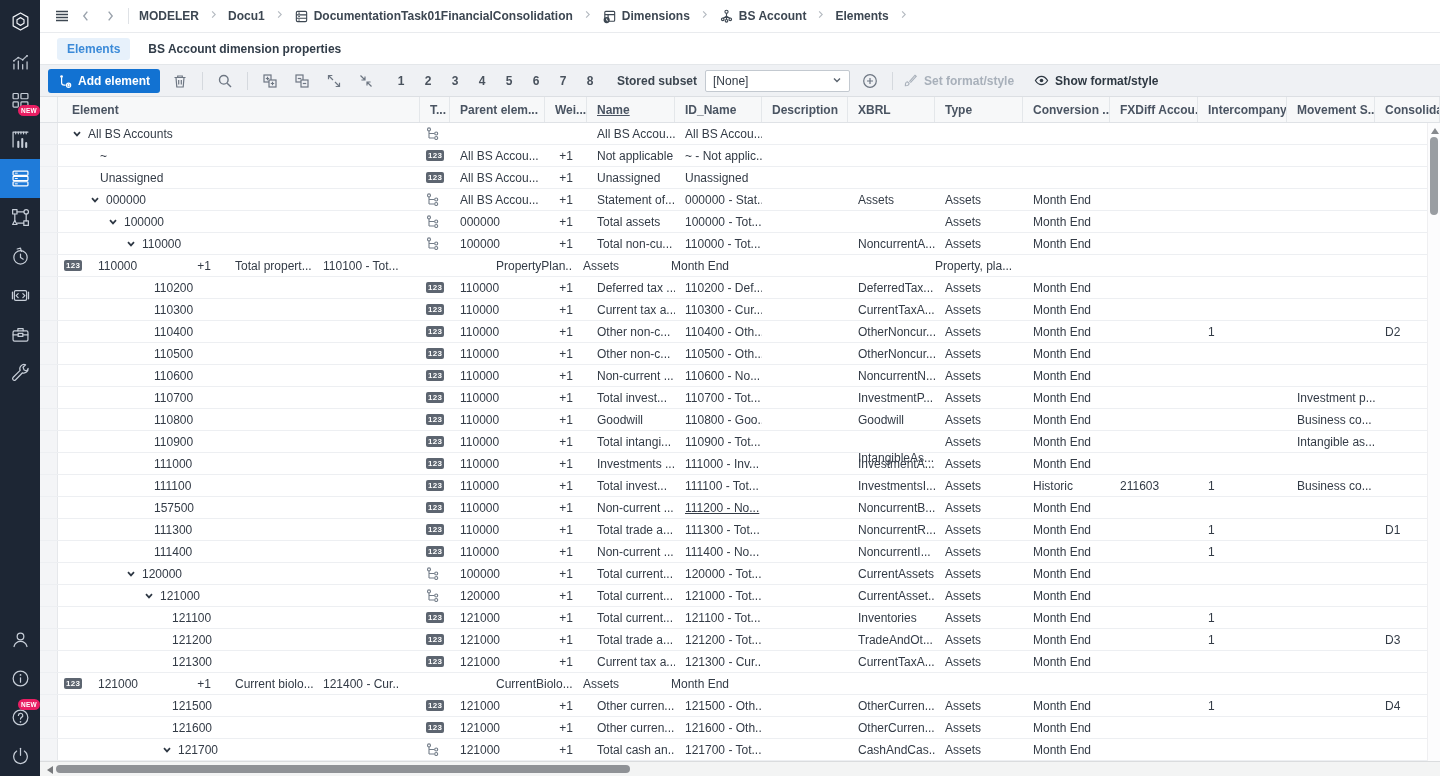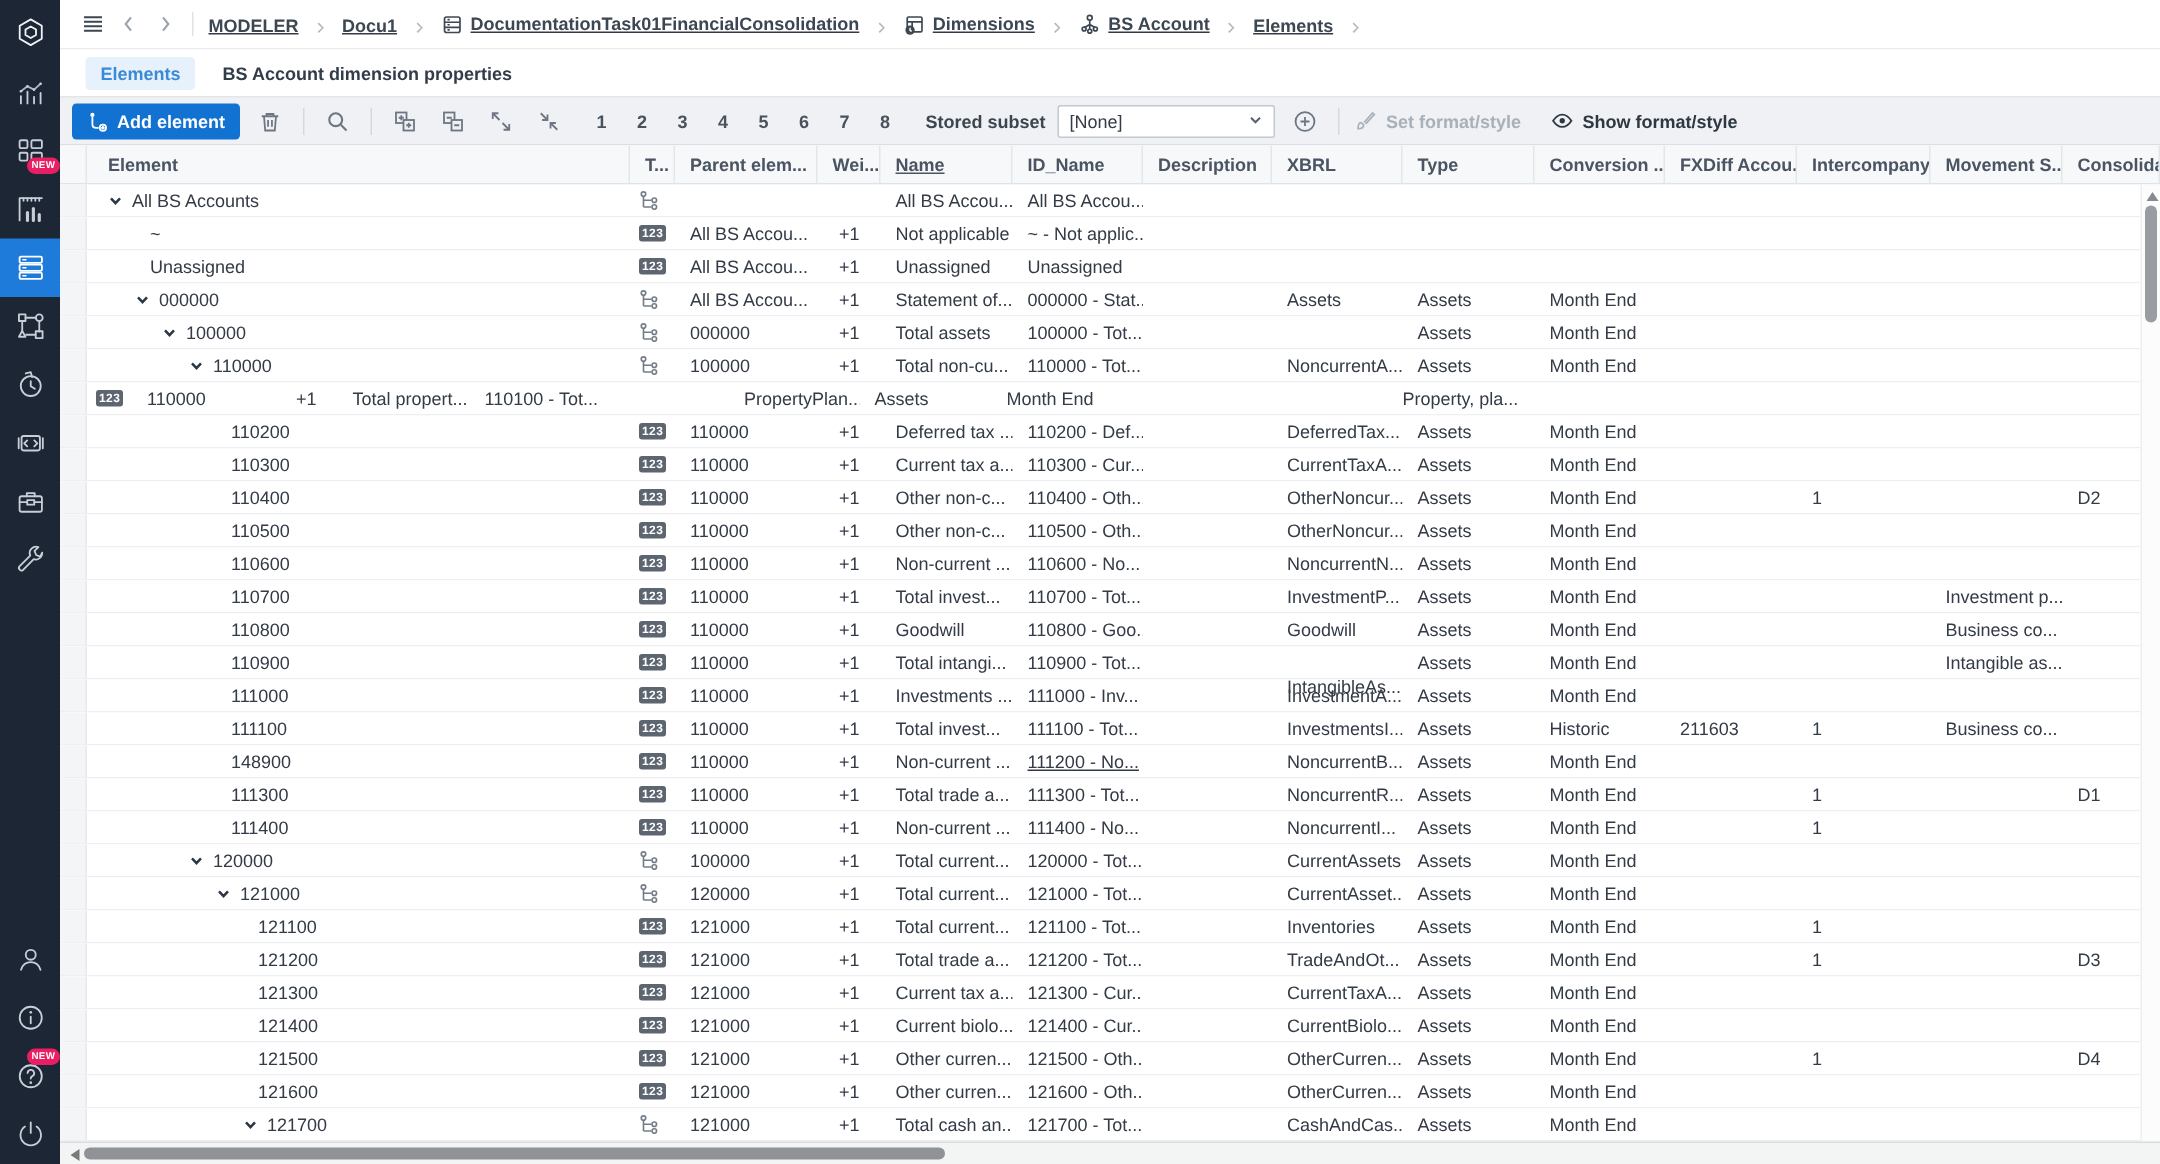--- a/index.html
+++ b/index.html
@@ -229,21 +229,21 @@
         <svg width="14" height="14" viewBox="0 0 16 16" fill="none" stroke="currentColor" stroke-width="1.6">
             <path d="M9.5 3 5.5 8l4 5"></path>
           </svg>
       </span>
       <span class="crumb-ctl dim">
         <svg width="14" height="14" viewBox="0 0 16 16" fill="none" stroke="currentColor" stroke-width="1.6">
             <path d="M6.5 3l4 5-4 5"></path>
           </svg>
       </span>
       <span class="crumb-divider"></span>
-      <span id="crumbs" style="display:flex;align-items:flex-end;text-decoration:underline;">
+      <span id="crumbs" style="display:flex;align-items:flex-start;">
           <span class="crumb-item">
             <span>MODELER</span>
           </span>
           <span class="crumb-sep">
             <svg width="11" height="11" viewBox="0 0 16 16" fill="none" stroke="#b4bac1" stroke-width="1.6">
               <path d="M6 3.5 10.5 8 6 12.5"></path>
             </svg>
           </span>
           <span class="crumb-item">
             <span>Docu1</span>
@@ -861,21 +861,21 @@
             <div class="cell fxdiff_account" style="width: 88px;">211603</div>
             <div class="cell intercompany" style="width: 89px;">1</div>
             <div class="cell movement" style="width: 88px;">Business co...</div>
             <div class="cell consolidation" style="width: 65px;"></div>
           </div>
           <div class="trow">
             <div class="cell gutter" style="width: 18px;"></div>
             <div class="cell element" style="width: 362px;">
               <span style="width: 72px; flex: 0 0 72px;"></span>
               <span class="leaf-pad"></span>
-              <span>148900</span>
+              <span>157500</span>
             </div>
             <div class="cell type ticon" style="width: 30px;">
               <span class="badge123">123</span>
             </div>
             <div class="cell parent" style="width: 95px;">110000</div>
             <div class="cell weight" style="width: 42px;">+1</div>
             <div class="cell name" style="width: 88px;">Non-current ...</div>
             <div class="cell id_name" style="width: 87px; text-decoration: underline;">111200 - No...</div>
             <div class="cell description" style="width: 86px;"></div>
             <div class="cell xbrl" style="width: 87px;">NoncurrentB...</div>
@@ -1064,25 +1064,20 @@
             <div class="cell xbrl" style="width: 87px;">CurrentTaxA...</div>
             <div class="cell account_type" style="width: 88px;">Assets</div>
             <div class="cell conversion" style="width: 87px;">Month End</div>
             <div class="cell fxdiff_account" style="width: 88px;"></div>
             <div class="cell intercompany" style="width: 89px;"></div>
             <div class="cell movement" style="width: 88px;"></div>
             <div class="cell consolidation" style="width: 65px;"></div>
           </div>
           <div class="trow">
             <div class="cell gutter" style="width: 18px;"></div>
-            <div class="cell element" style="width: 362px;">
-              <span style="width: 90px; flex: 0 0 90px;"></span>
-              <span class="leaf-pad"></span>
-              <span>121400</span>
-            </div>
             <div class="cell type ticon" style="width: 30px;">
               <span class="badge123">123</span>
             </div>
             <div class="cell parent" style="width: 95px;">121000</div>
             <div class="cell weight" style="width: 42px;">+1</div>
             <div class="cell name" style="width: 88px;">Current biolo...</div>
             <div class="cell id_name" style="width: 87px;">121400 - Cur...</div>
             <div class="cell description" style="width: 86px;"></div>
             <div class="cell xbrl" style="width: 87px;">CurrentBiolo...</div>
             <div class="cell account_type" style="width: 88px;">Assets</div>

